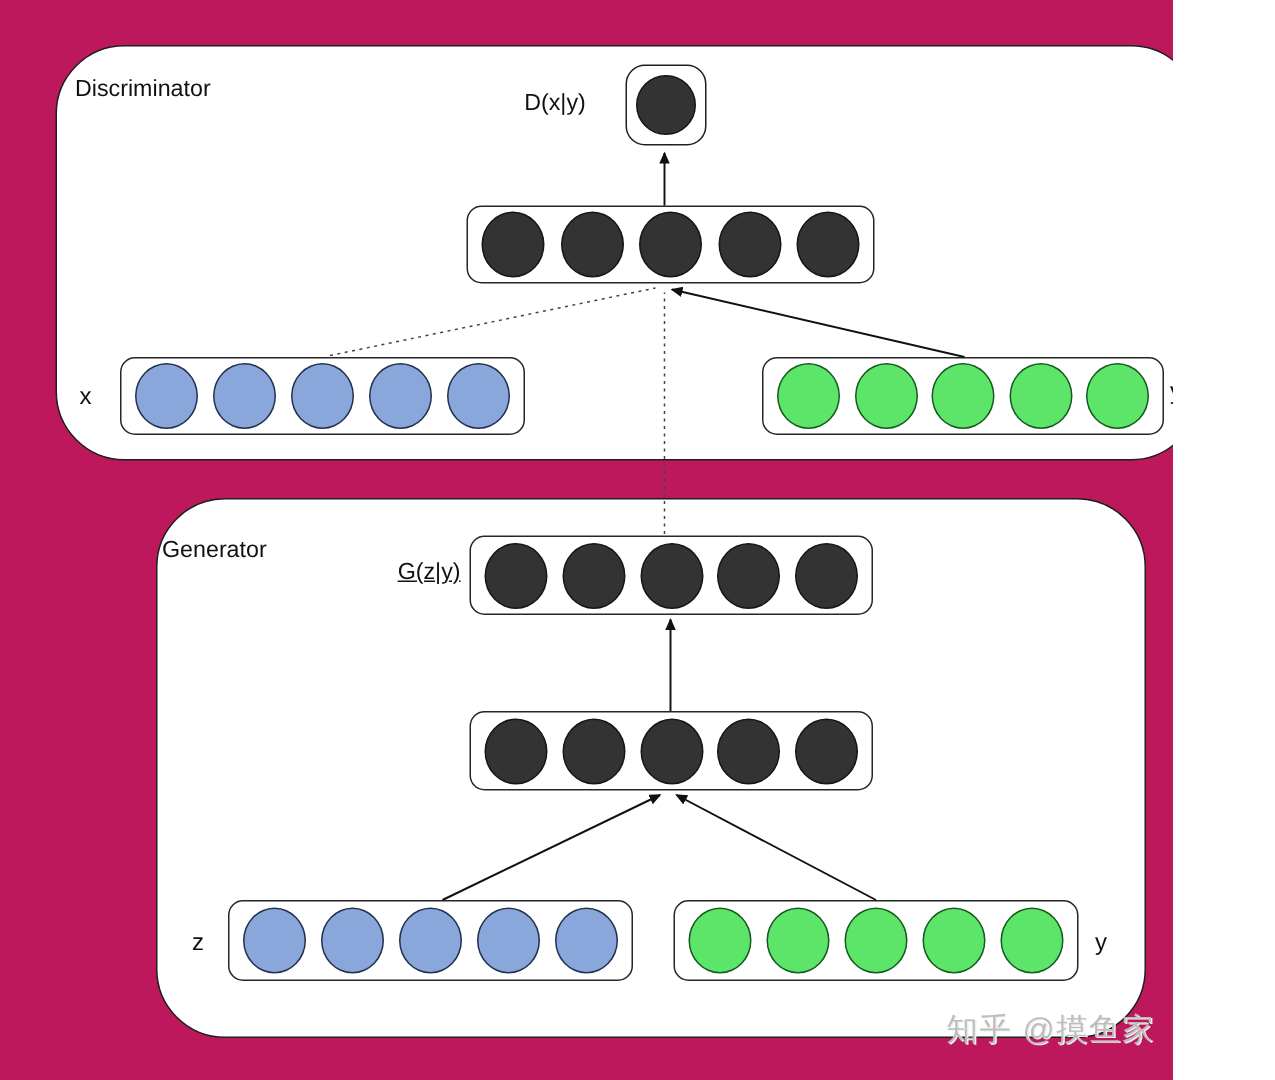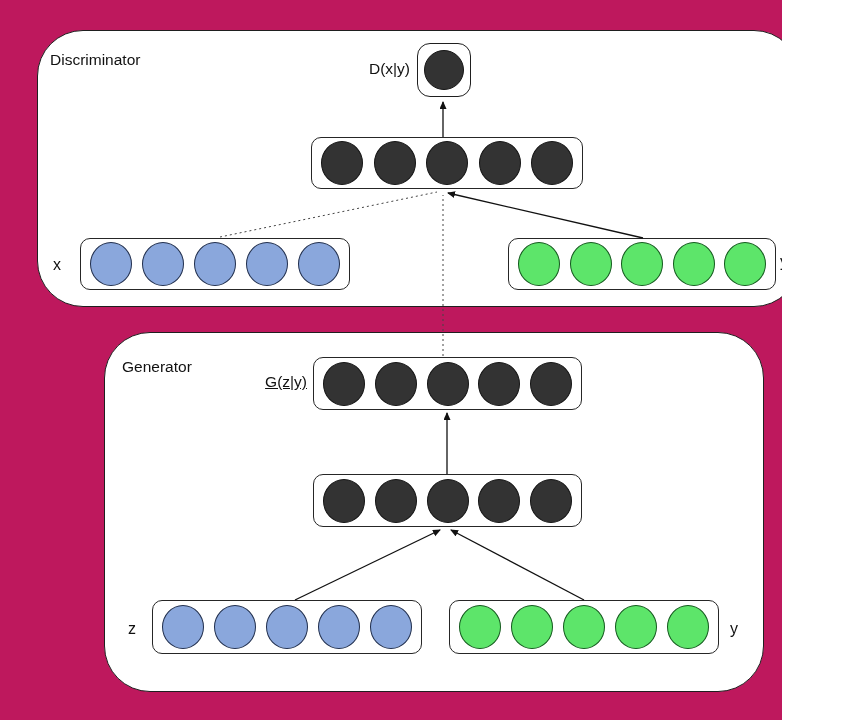--- a/index.html
+++ b/index.html
@@ -39,21 +39,21 @@
   }
 </style>
 </head>
 <body>
 
 <div id="canvas">
 
   <div class="frame" style="left:37px;top:30px;width:763px;height:277px;"></div>
   <span class="title" style="left:50px;top:51px;">Discriminator</span>
 
-  <span class="eqlabel" style="left:330px;top:60px;">D(x|y)</span>
+  <span class="eqlabel" style="left:330px;top:60px;text-align:center;">D(x|y)</span>
   <div class="outbox" style="left:417px;top:43px;width:54px;height:54px;">
     <div class="dnode"></div>
   </div>
 
   <div class="row" style="left:311px;top:137px;width:272px;height:52px;">
       <div class="node dark"></div>
       <div class="node dark"></div>
       <div class="node dark"></div>
       <div class="node dark"></div>
       <div class="node dark"></div>
@@ -71,21 +71,21 @@
   <div class="row" style="left:508px;top:238px;width:268px;height:52px;">
       <div class="node green"></div>
       <div class="node green"></div>
       <div class="node green"></div>
       <div class="node green"></div>
       <div class="node green"></div>
     </div>
   <span class="iolabel" style="left:780px;top:253px;">y</span>
 
   <div class="frame" style="left:104px;top:332px;width:660px;height:360px;"></div>
-  <span class="title" style="left:122px;top:358px;">Generator</span>
+  <span class="title" style="left:108px;top:358px;">Generator</span>
 
   <span class="eqlabel" style="left:227px;top:373px;text-decoration:underline;">G(z|y)</span>
   <div class="row" style="left:313px;top:357px;width:269px;height:53px;">
       <div class="node dark"></div>
       <div class="node dark"></div>
       <div class="node dark"></div>
       <div class="node dark"></div>
       <div class="node dark"></div>
     </div>
 
@@ -130,13 +130,14 @@
 
     <line x1="443" y1="356" x2="443" y2="195" stroke="#444" stroke-width="1" stroke-dasharray="2 3"></line>
 
     <line x1="447" y1="474" x2="447" y2="413" stroke="#111" stroke-width="1.3" marker-end="url(#arrow)"></line>
 
     <line x1="295" y1="600" x2="440" y2="530" stroke="#111" stroke-width="1.3" marker-end="url(#arrow)"></line>
 
     <line x1="584" y1="600" x2="451" y2="530" stroke="#111" stroke-width="1.3" marker-end="url(#arrow)"></line>
   </svg>
 
+  <span id="watermark">知乎 @摸鱼家</span>
 </div>
 
 </body></html>

